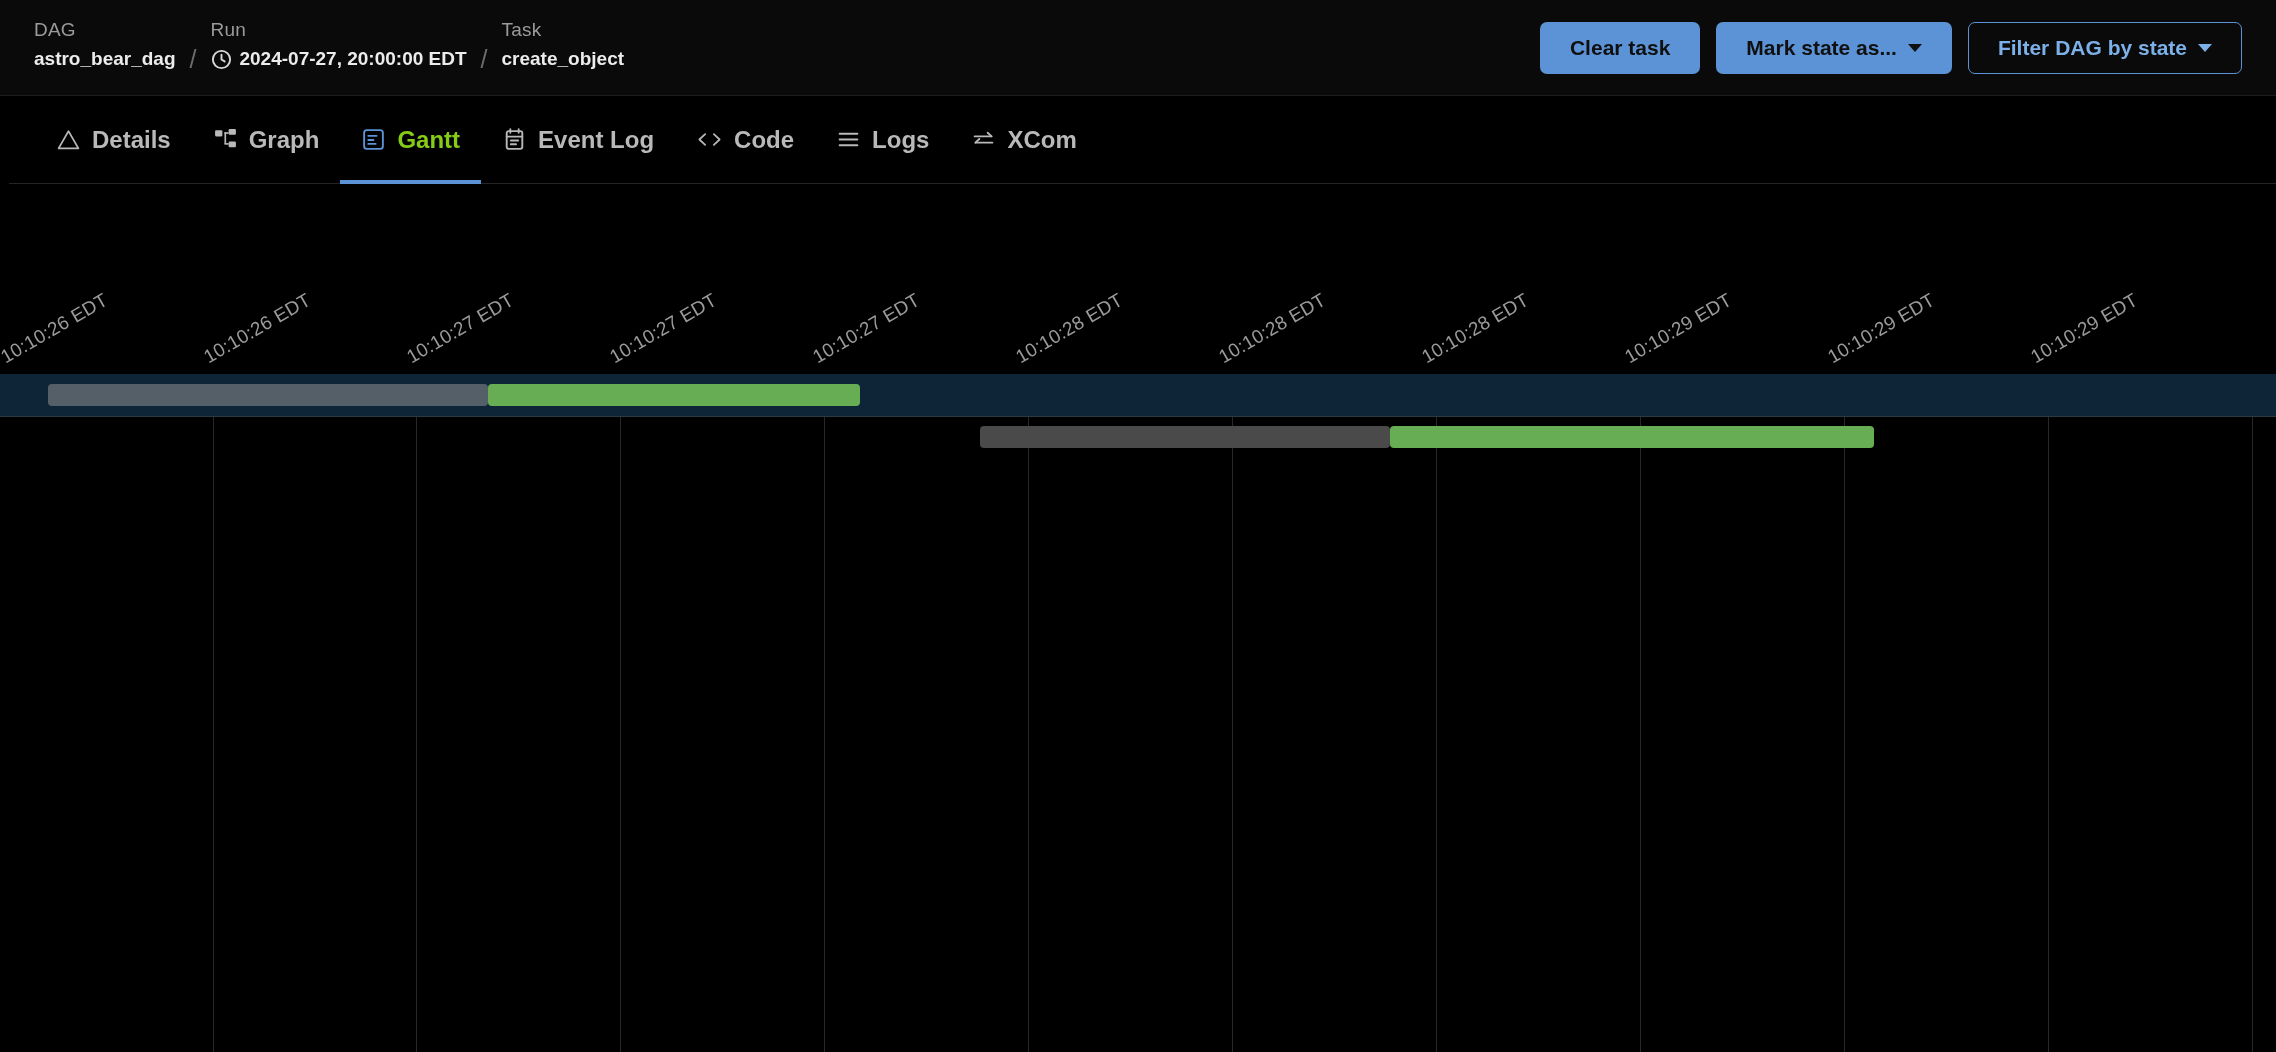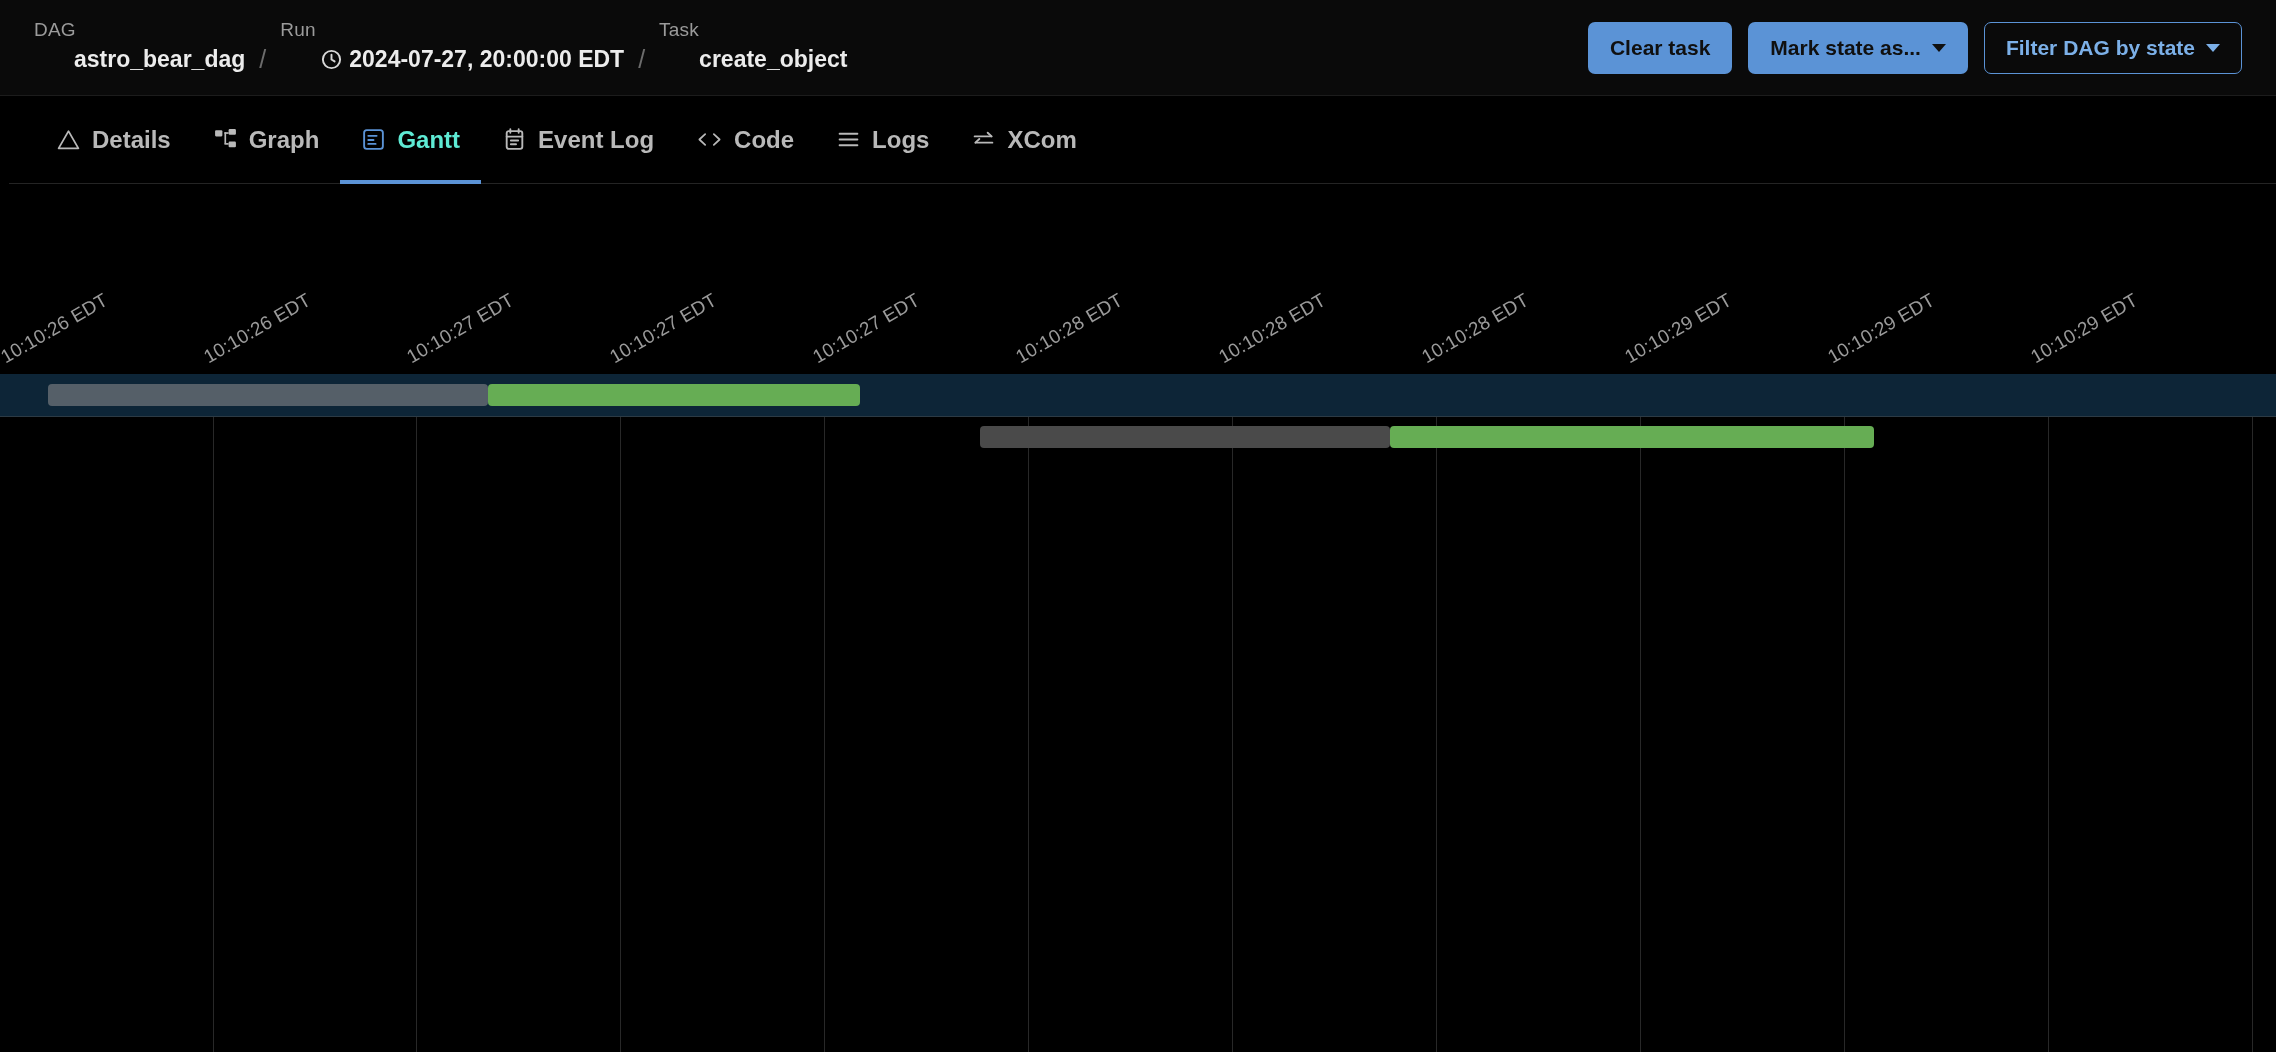--- a/index.html
+++ b/index.html
@@ -35,29 +35,28 @@
   }
   .crumb { display: flex; flex-direction: column; justify-content: center; }
   .crumb-label {
     font-size: 19px;
     color: #9b9b9b;
     font-weight: 400;
     line-height: 24px;
     letter-spacing: .2px;
   }
   .crumb-value {
-    font-size: 23px;
+    font-size: 19px;
     font-weight: 700;
     color: #ececec;
     line-height: 34px;
     white-space: nowrap;
     display: flex;
     align-items: center;
     gap: 6px;
-    margin-left: 40px;
   }
   .crumb-sep {
     font-size: 25px;
     color: #6c6c6c;
     padding: 0 14px;
     line-height: 34px;
     align-self: flex-end;
   }
   .clock-ic { display: inline-flex; align-items: center; }
 
@@ -70,21 +69,21 @@
   }
   .btn {
     font-family: "Liberation Sans", sans-serif;
     font-size: 21px;
     font-weight: 700;
     border-radius: 7px;
     height: 52px;
     display: flex;
     align-items: center;
     gap: 11px;
-    padding: 0 21px;
+    padding: 0 29px;
     cursor: pointer;
     white-space: nowrap;
     border: 1px solid transparent;
   }
   .btn-solid { background: #5b93d6; color: #101010; }
   .btn-outline {
     background: transparent;
     color: #7cb0e8;
     border: 1px solid #5b93d6;
   }
@@ -113,21 +112,21 @@
     align-items: center;
     gap: 11px;
     height: 88px;
     padding: 0 21px;
     font-size: 24px;
     font-weight: 700;
     color: #b9b9b9;
     cursor: pointer;
     position: relative;
   }
-  .tab.active { color: #5eead4; }
+  .tab.active { color: #84cc16; }
   .tab.active:after {
     content: "";
     position: absolute;
     left: 0; right: 0; bottom: 0;
     height: 4px;
     background: #5b93d6;
   }
   .tab svg { display: block; }
 
   

